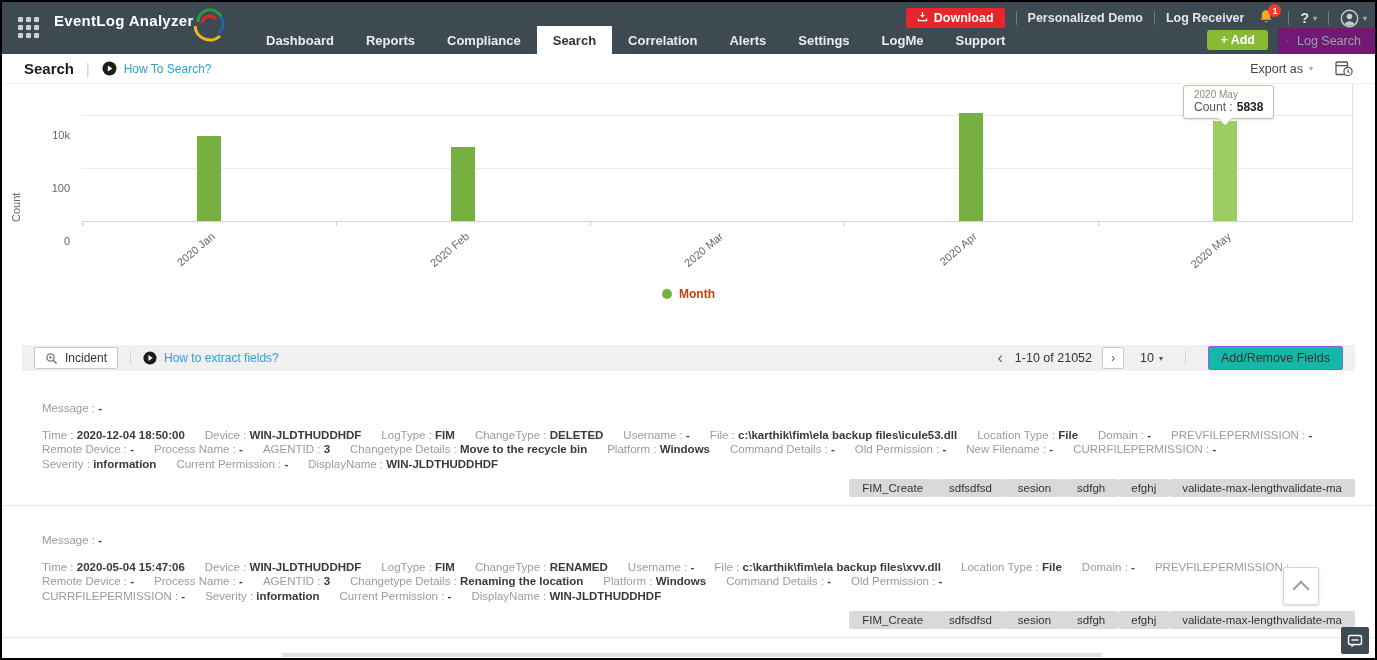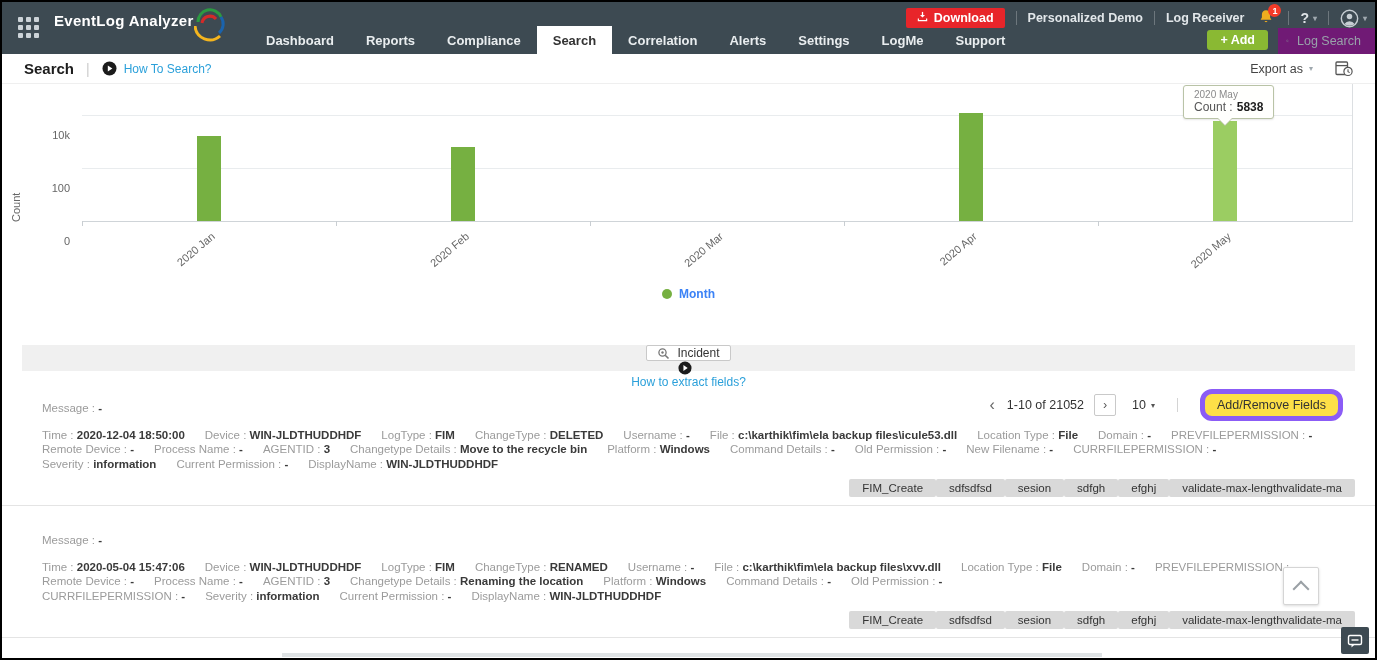--- a/index.html
+++ b/index.html
@@ -54,43 +54,43 @@
         border-bottom:1px solid #cfd4d8;border-right:1px solid #dcdfe2;}
   .gridline{position:absolute;left:0;right:0;height:1px;background:#e9ecee;}
   .ytick{position:absolute;left:0;width:68px;text-align:right;font-size:11px;color:#666;margin-top:20px;}
   .bar{position:absolute;bottom:0;width:24px;cursor:pointer;}
   .xtick-mark{position:absolute;top:137px;width:1px;height:5px;background:#c9ced2;}
   .xlabel{position:absolute;top:146px;font-size:11px;color:#666;white-space:nowrap;
           transform:rotate(-40deg);transform-origin:100% 0;}
   .legend{position:absolute;top:203px;left:0;right:0;display:flex;justify-content:center;
           align-items:center;gap:7px;cursor:pointer;}
   .legend-dot{width:10px;height:10px;border-radius:50%;background:#76b041;}
-  .legend-label{font-size:12px;font-weight:700;color:#3b82f6;}
+  .legend-label{font-size:12px;font-weight:700;color:#c2410c;}
   .chart-tooltip{position:absolute;left:1181px;top:1px;background:#fffffd;border:1px solid #b9c3a6;
                  border-radius:3px;padding:3px 10px 4px;box-shadow:0 1px 2px rgba(0,0,0,.1);z-index:3;}
   .chart-tooltip:before{content:"";position:absolute;left:33px;bottom:-8px;border:8px solid transparent;
                  border-top-color:#b9c3a6;border-bottom:none;}
   .chart-tooltip:after{content:"";position:absolute;left:34px;bottom:-6.5px;border:7px solid transparent;
                  border-top-color:#fffffd;border-bottom:none;}
   .tt-title{font-size:10px;color:#8a8a8a;}
   .tt-line{font-size:12px;color:#555;white-space:nowrap;}
   .tt-value{font-weight:700;color:#1d1d1d;margin-left:4px;}
   
   .results-toolbar{position:absolute;top:343px;left:20px;right:20px;height:26px;background:#f0f0f0;
-                   display:flex;align-items:center;padding:0 12px;box-sizing:border-box;flex-direction:column;}
+                   display:flex;align-items:center;padding:0 12px;box-sizing:border-box;}
   .incident-btn{background:#fff;border:1px solid #c9c9c9;border-radius:2px;height:20px;display:flex;
                 align-items:center;gap:6px;padding:0 10px;font-size:12px;color:#333;cursor:pointer;}
   .tb-sep{width:1px;height:14px;background:#d4d4d4;margin:0 12px;}
   .tb-right{margin-left:auto;display:flex;align-items:center;gap:10px;font-size:12.5px;color:#333;}
   .pg-chev{color:#666;font-size:16px;line-height:1;cursor:pointer;padding:0 2px;}
   .pg-next-box{width:20px;height:20px;background:#fff;border:1px solid #c9c9c9;border-radius:2px;
                display:flex;align-items:center;justify-content:center;color:#555;cursor:pointer;}
   .page-size{display:flex;gap:5px;align-items:center;cursor:pointer;margin-left:6px;}
   .page-size .caret{color:#555;}
-  .add-remove-btn{background:#fde047;border:5px solid #8b5cf6;border-radius:12px;height:22px;display:flex;
+  .add-remove-btn{background:#14b8a6;border:1px solid #8b5cf6;border-radius:2px;height:22px;display:flex;
                   align-items:center;padding:0 12px;cursor:pointer;}
   
   .entries{position:absolute;top:372px;left:0;right:0;}
   .entry{padding:27px 20px 8px 40px;border-bottom:1px solid #e4e4e4;}
   .frow{display:flex;gap:20px;white-space:nowrap;line-height:14.5px;font-size:11.5px;overflow:hidden;}
   .message-row{margin-bottom:12px;}
   .flabel,.fsep{color:#9b9b9b;}
   .fvalue{color:#3a3a3a;font-weight:700;}
   .tag-row{display:flex;justify-content:flex-end;margin-top:8px;}
   .tag{background:#d9d9d9;color:#333;font-size:11.5px;padding:3px 13px;border-radius:2px;cursor:pointer;}

